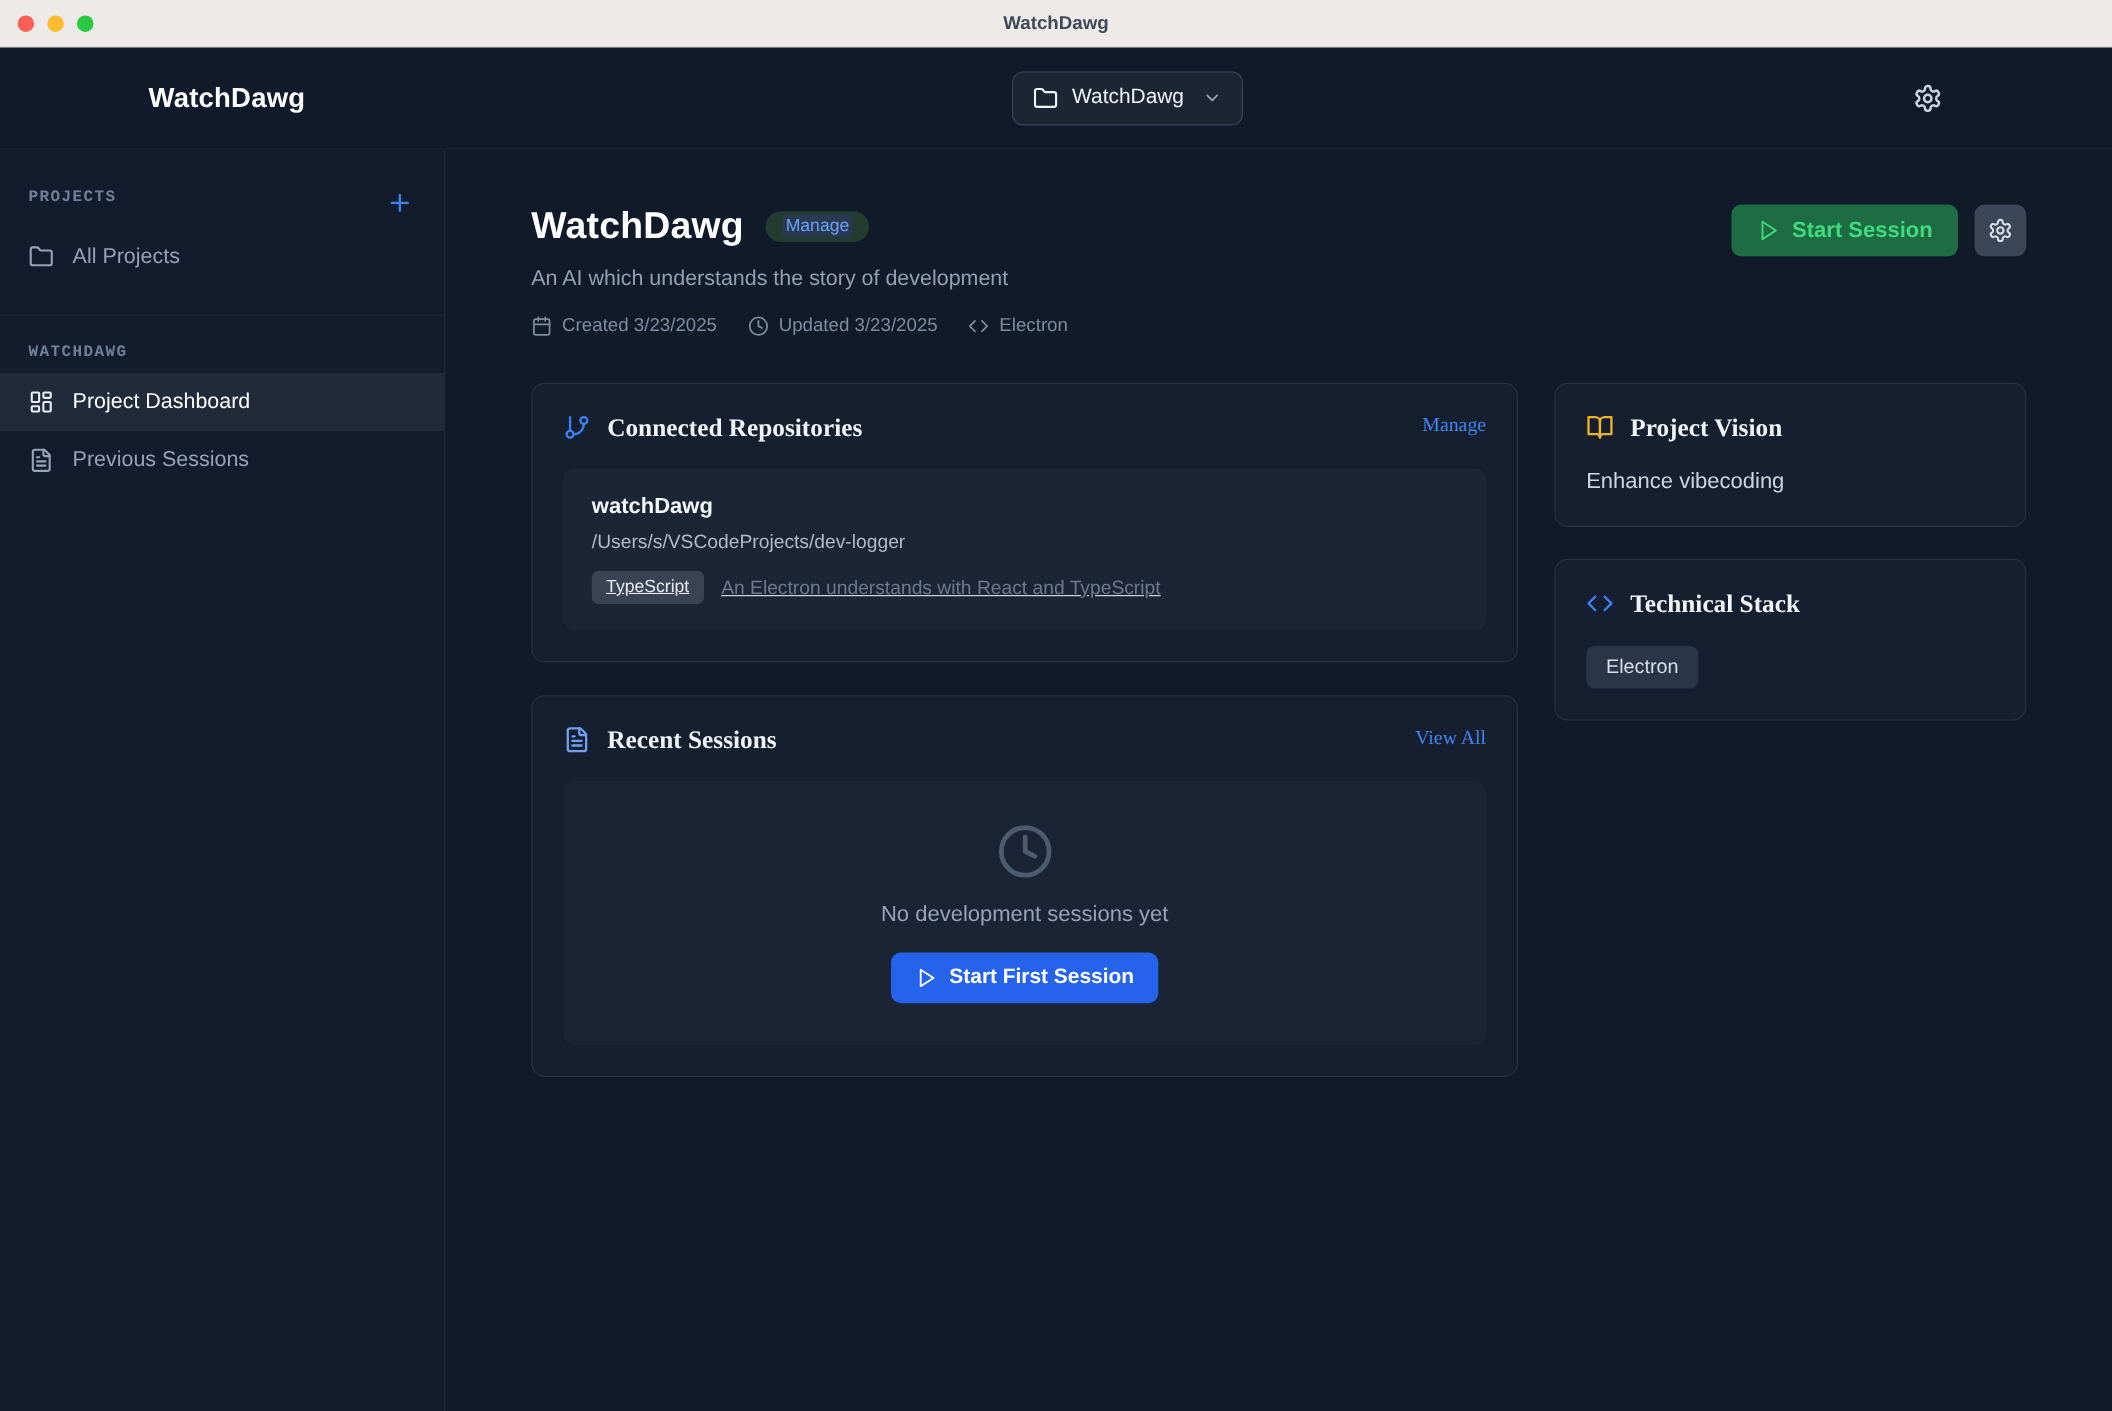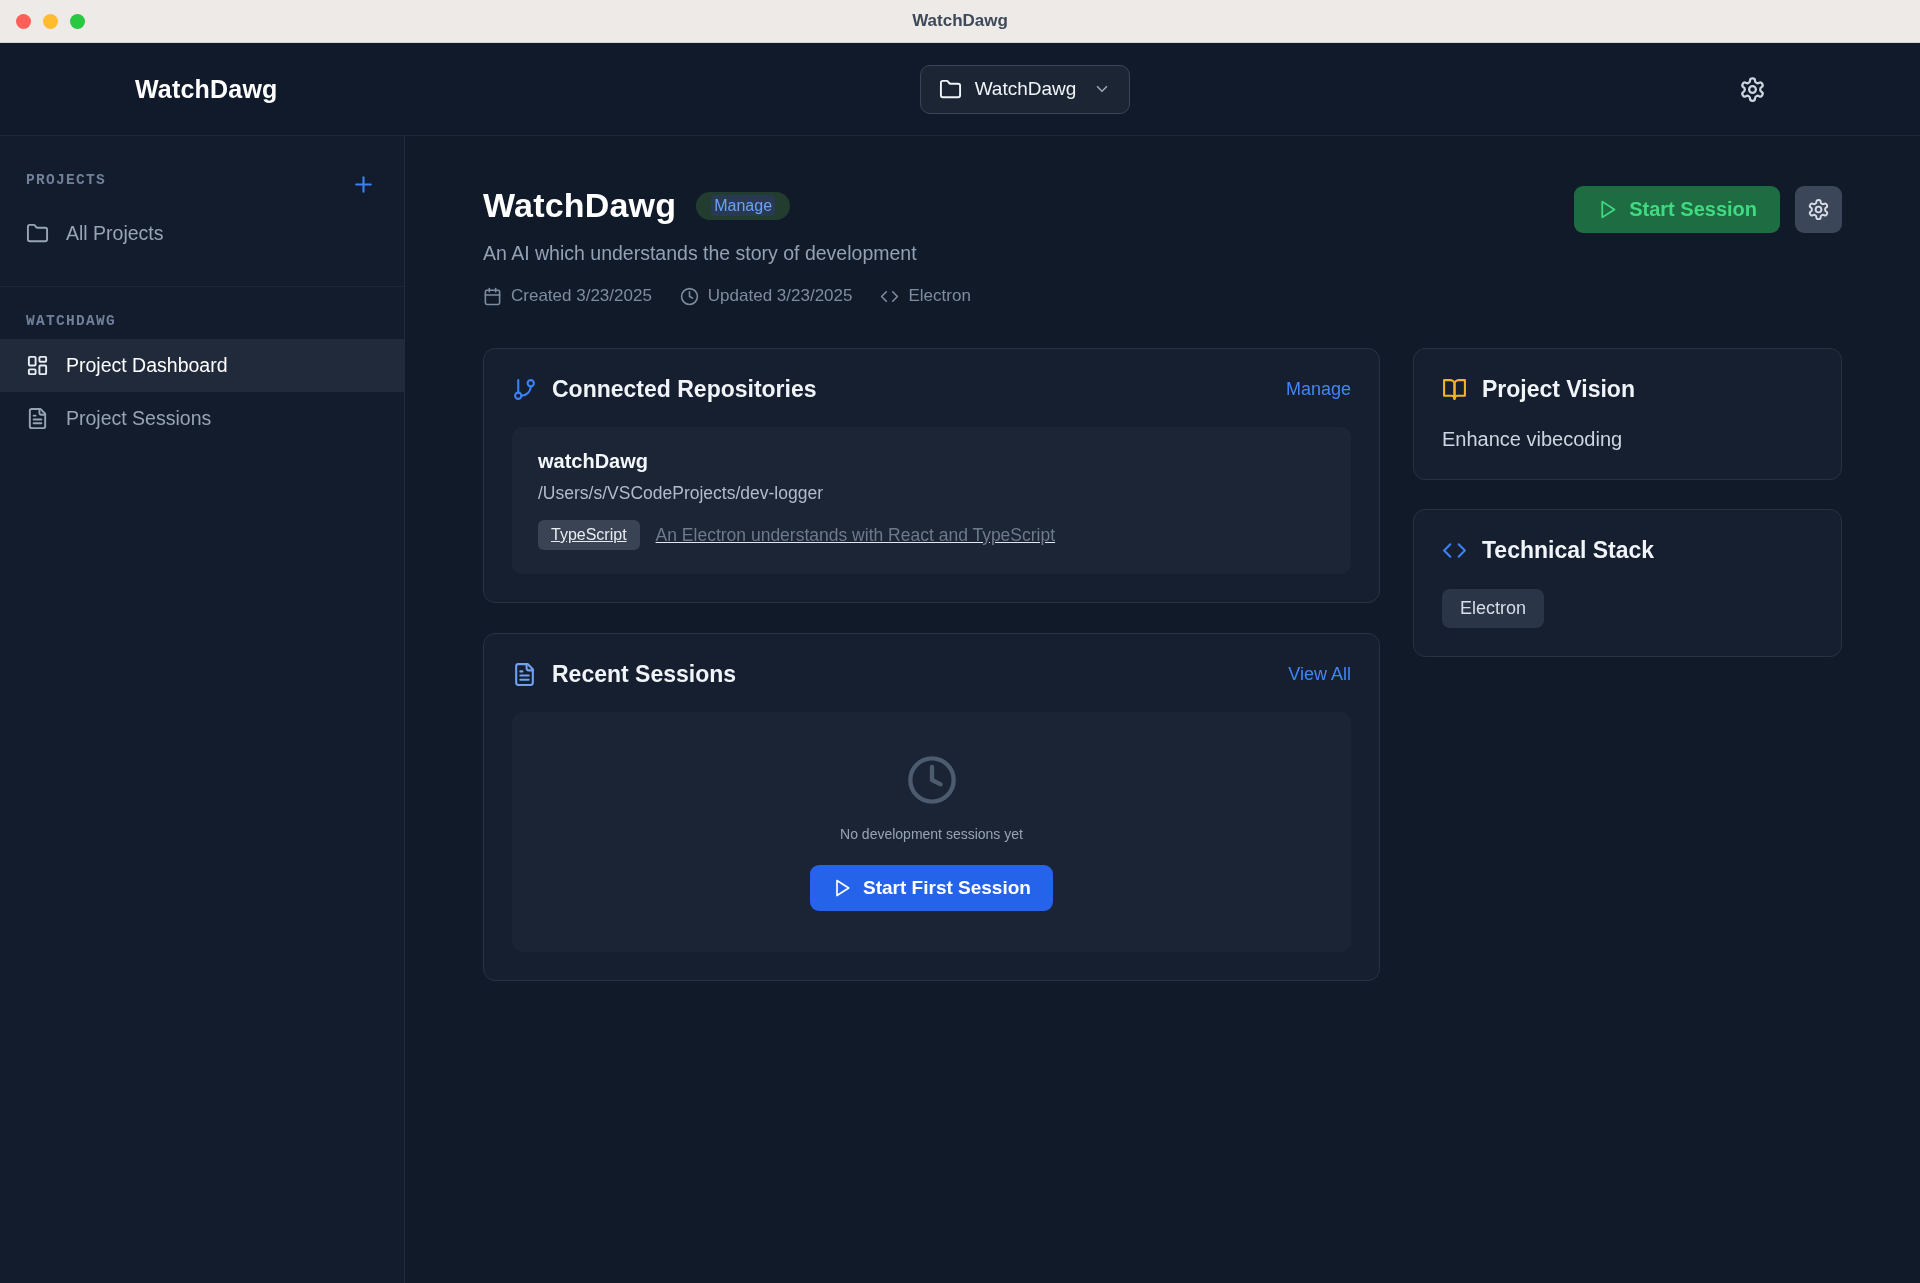--- a/index.html
+++ b/index.html
@@ -96,40 +96,40 @@
 
   
   .content-grid { display:flex; gap:33px; margin-top:42px; align-items:flex-start; }
   .col-left { width:897px; flex:0 0 auto; display:flex; flex-direction:column; gap:30px; }
   .col-right { flex:1; display:flex; flex-direction:column; gap:29px; }
 
   .card {
     background:#161f2f; border:1px solid #273242; border-radius:12px;
     padding:27px 28px 28px 28px;
   }
-  .card-head { display:flex; align-items:center; gap:15px; }
+  .card-head { display:flex; align-items:flex-start; gap:15px;font-family:Liberation Serif, serif; }
   .card-title { font-size:23px; font-weight:700; color:#f1f5f9; flex:1; }
   .card-link { color:#4186f5; font-size:18px; text-decoration:none; cursor:pointer; background:none; border:none; font-family:inherit; }
 
   .repo-item { margin-top:24px; background:#1c2536; border-radius:10px; padding:23px 26px 24px 26px; }
   .repo-name { font-size:20px; font-weight:700; color:#f5f8fb; }
   .repo-path { margin-top:10px; font-size:17.5px; color:#b0bcca; }
   .repo-meta { margin-top:16px; display:flex; align-items:center; gap:16px;text-decoration:underline; }
   .lang-badge {
     background:#3a4354; color:#e8edf2; font-size:16px;
     padding:6px 13px; border-radius:6px;
   }
   .repo-desc { font-size:17.5px; color:#6d7a8c; }
 
   .sessions-empty {
     margin-top:24px; background:#1b2434; border-radius:10px; height:240px;
     display:flex; flex-direction:column; align-items:center; justify-content:center;
   }
   .empty-clock { color:#4d5b6e; }
-  .empty-text { margin-top:20px; font-size:14px; color:#97a4b6;text-align:center; }
+  .empty-text { margin-top:20px; font-size:20px; color:#97a4b6;text-align:center; }
   .btn-primary {
     margin-top:23px; display:flex; align-items:center; gap:11px;
     background:#2563eb; color:#ffffff; border:none; cursor:pointer;
     font-family:inherit; font-size:19px; font-weight:700;
     padding:12px 22px; border-radius:9px;
   }
 
   .vision-body { margin-top:25px; font-size:20px; color:#cdd6e0; }
   .stack-badges { margin-top:25px; }
   .stack-badge {
@@ -222,21 +222,21 @@
       <div class="sb-item">
         <span class="sb-icon">
           <svg width="23" height="23" viewBox="0 0 24 24" fill="none" stroke="currentColor" stroke-width="2" stroke-linecap="round" stroke-linejoin="round">
               <path d="M15 2H6a2 2 0 0 0-2 2v16a2 2 0 0 0 2 2h12a2 2 0 0 0 2-2V7Z"></path>
               <path d="M14 2v4a2 2 0 0 0 2 2h4"></path>
               <path d="M16 13H8"></path>
               <path d="M16 17H8"></path>
               <path d="M10 9H8"></path>
             </svg>
         </span>
-        <span>Project Sessions</span>
+        <span>Previous Sessions</span>
       </div>
     </div>
   </div>
 
   <div class="main">
     <div class="main-header">
       <div>
         <div class="title-row">
           <h1 class="page-title">WatchDawg</h1>
           <span class="status-badge"><span>Manage</span></span>

